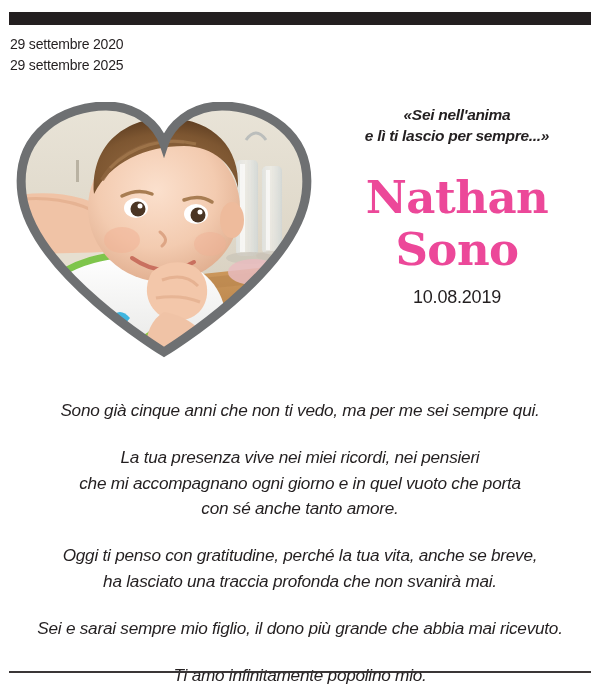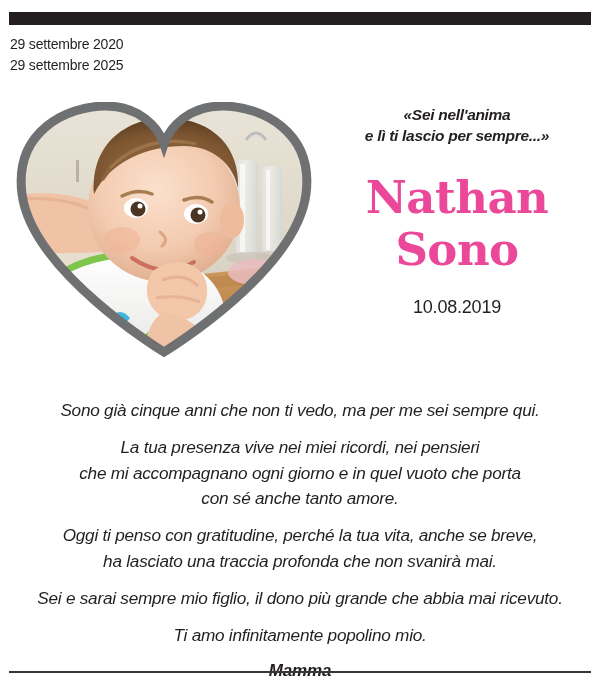--- a/index.html
+++ b/index.html
@@ -77,41 +77,41 @@
     font-family: "DejaVu Serif", "Liberation Serif", serif;
     font-weight: bold;
     font-size: 45px;
     line-height: 52px;
     letter-spacing: -0.5px;
     color: #ec4899;
   }
   .name div { white-space: nowrap; }
 
   .birth {
-    margin-top: 21px;
+    margin-top: 11px;
     font-size: 18px;
     letter-spacing: -0.2px;
     color: #231f20;
   }
 
   
   .body-text {
     position: absolute;
     left: 0;
     top: 398px;
     width: 600px;
     text-align: center;
   }
   .para {
     font-size: 17.2px;
     line-height: 25.8px;
     letter-spacing: -0.25px;
     color: #231f20;
   }
-  .para + .para { margin-top: 11px; }
+  .para + .para { margin-top: 21px; }
   .para div { white-space: nowrap; font-style: italic; }
 
   .signature {
     margin-top: 13px;
     font-style: italic;
     font-weight: bold;
     font-size: 17px;
     letter-spacing: -0.2px;
     color: #231f20;
   }

